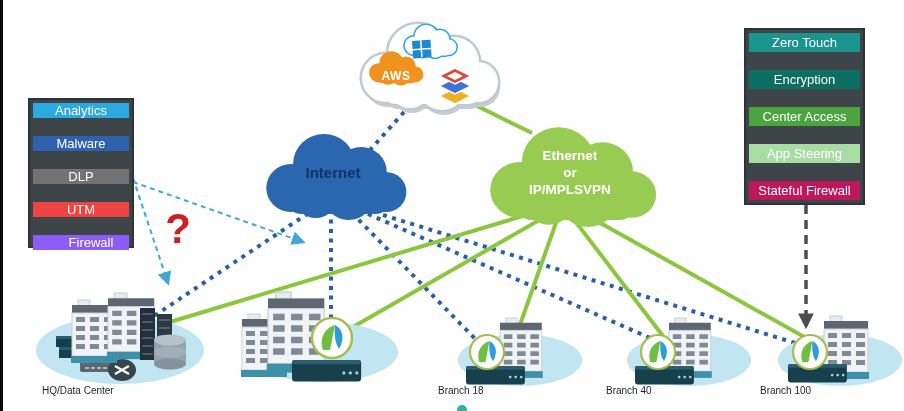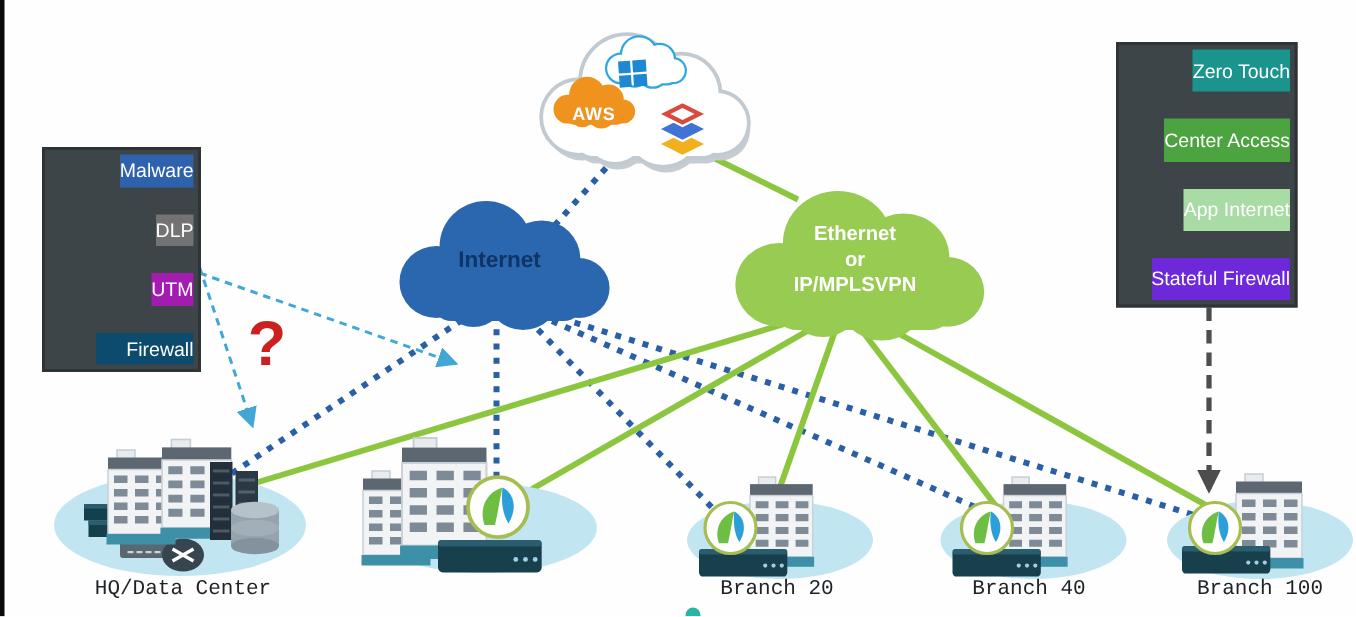--- a/index.html
+++ b/index.html
@@ -4,38 +4,38 @@
 <style>
   html,body{margin:0;padding:0;}
   .stage{
     position:relative;width:904px;height:411px;background:#FDFEFD;overflow:hidden;
     font-family:"Liberation Sans",sans-serif;
   }
   .edge-bar{position:absolute;left:0;top:0;width:3px;height:411px;background:#0a0a0a;}
   .diagram{position:absolute;left:0;top:0;width:904px;height:411px;}
   
   .stack{position:absolute;background:#3E4549;border:2px solid #2E3336;
-         display:flex;flex-direction:column;gap:18px;padding:3px;box-sizing:border-box;align-items:flex-end;}
+         display:flex;flex-direction:column;gap:18px;padding:3px;box-sizing:border-box;}
   .stack.left{left:28px;top:98px;width:106px;height:150px;}
   .stack.right{left:744px;top:28px;width:121px;height:177px;}
   .srow{flex:1;display:flex;align-items:center;justify-content:center;
         color:#fff;font-size:13px;}
   .c-analytics{background:#2BA9E0;}
   .c-malware{background:#2E62AC;}
   .c-dlp{background:#737373;}
-  .c-utm{background:#a21caf;}
-  .c-firewall{background:#0c4a6e;padding-left:20px;}
+  .c-utm{background:#ef4444;}
+  .c-firewall{background:#8b5cf6;padding-left:20px;}
   .c-zerotouch{background:#1A948C;}
   .c-encryption{background:#0B6E62;}
   .c-portal{background:#4CA440;}
   .c-appsteer{background:#A9DBA4;}
-  .c-stateful{background:#6d28d9;}
+  .c-stateful{background:#be185d;}
   
-  .site-label{position:absolute;top:385px;height:20px;width:160px;text-align:center;
-              font-size:14px;color:#1E2226;font-family:Liberation Mono, monospace;}
+  .site-label{position:absolute;top:385px;height:20px;width:160px;
+              font-size:10px;color:#1E2226;}
   .lbl-hq{left:42px;}
   .lbl-b1{left:240px;}
   .lbl-b25{left:438px;}
   .lbl-b50{left:606px;}
   .lbl-b100{left:760px;}
   text{font-family:"Liberation Sans",sans-serif;}
   .cloud-label-navy{fill:#0E3468;font-weight:bold;font-size:15px;text-anchor:middle;}
   .cloud-label-white{fill:#FFFFFF;font-weight:bold;font-size:13.5px;text-anchor:middle;}
   .aws-label{fill:#FFFFFF;font-weight:bold;font-size:12px;text-anchor:middle;letter-spacing:.5px;}
   .qmark{fill:#CC1F1F;font-weight:bold;font-size:42px;text-anchor:middle;}
@@ -212,30 +212,32 @@
       <ellipse cx="64" cy="44" rx="62" ry="26" fill="#C2E5F2"></ellipse>
       <use href="#bldg" transform="translate(48,0)"></use>
       <use href="#appliance" transform="translate(12,48) scale(0.92)"></use>
       <use href="#logo" transform="translate(34,36) scale(0.85)"></use>
     </g>
 
     <circle cx="462" cy="410" r="5" fill="#2BB3A3"></circle>
   </svg>
 
   <div class="stack left">
+    <div class="srow c-analytics">Analytics</div>
     <div class="srow c-malware">Malware</div>
     <div class="srow c-dlp">DLP</div>
     <div class="srow c-utm">UTM</div>
     <div class="srow c-firewall">Firewall</div>
   </div>
 
   <div class="stack right">
     <div class="srow c-zerotouch">Zero Touch</div>
+    <div class="srow c-encryption">Encryption</div>
     <div class="srow c-portal">Center Access</div>
-    <div class="srow c-appsteer">App Internet</div>
+    <div class="srow c-appsteer">App Steering</div>
     <div class="srow c-stateful">Stateful Firewall</div>
   </div>
 
   <div class="site-label lbl-hq">HQ/Data Center</div>
-  <div class="site-label lbl-b25">Branch 20</div>
+  <div class="site-label lbl-b25">Branch 18</div>
   <div class="site-label lbl-b50">Branch 40</div>
   <div class="site-label lbl-b100">Branch 100</div>
 </div>
 
 </body></html>

